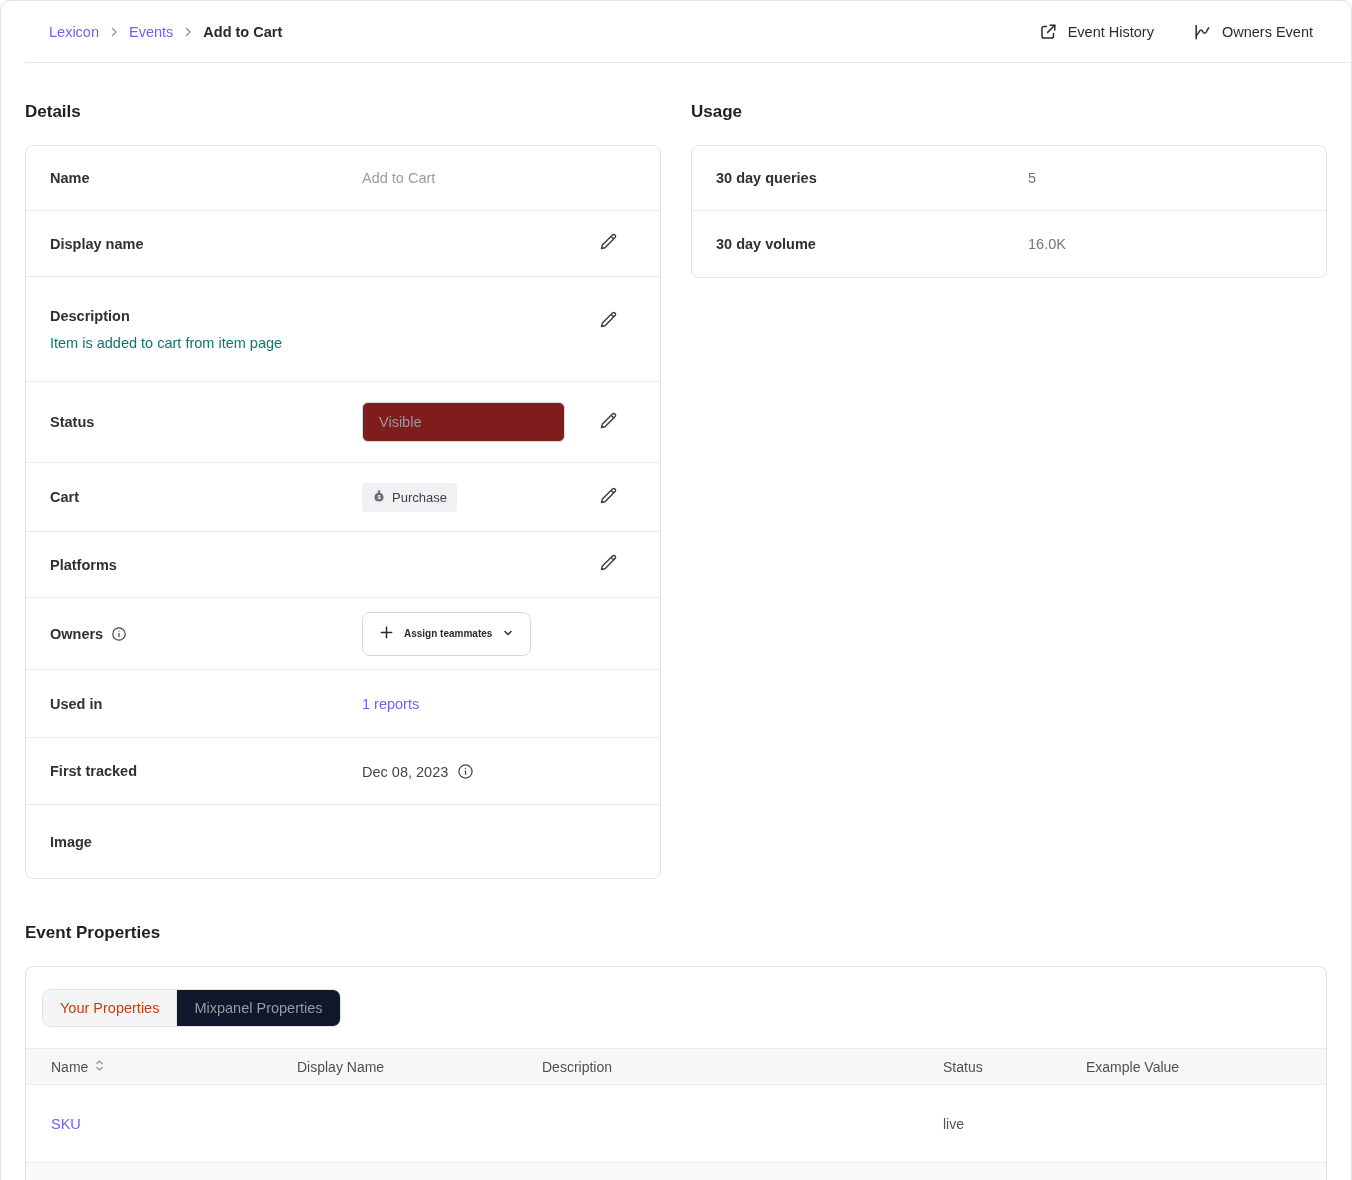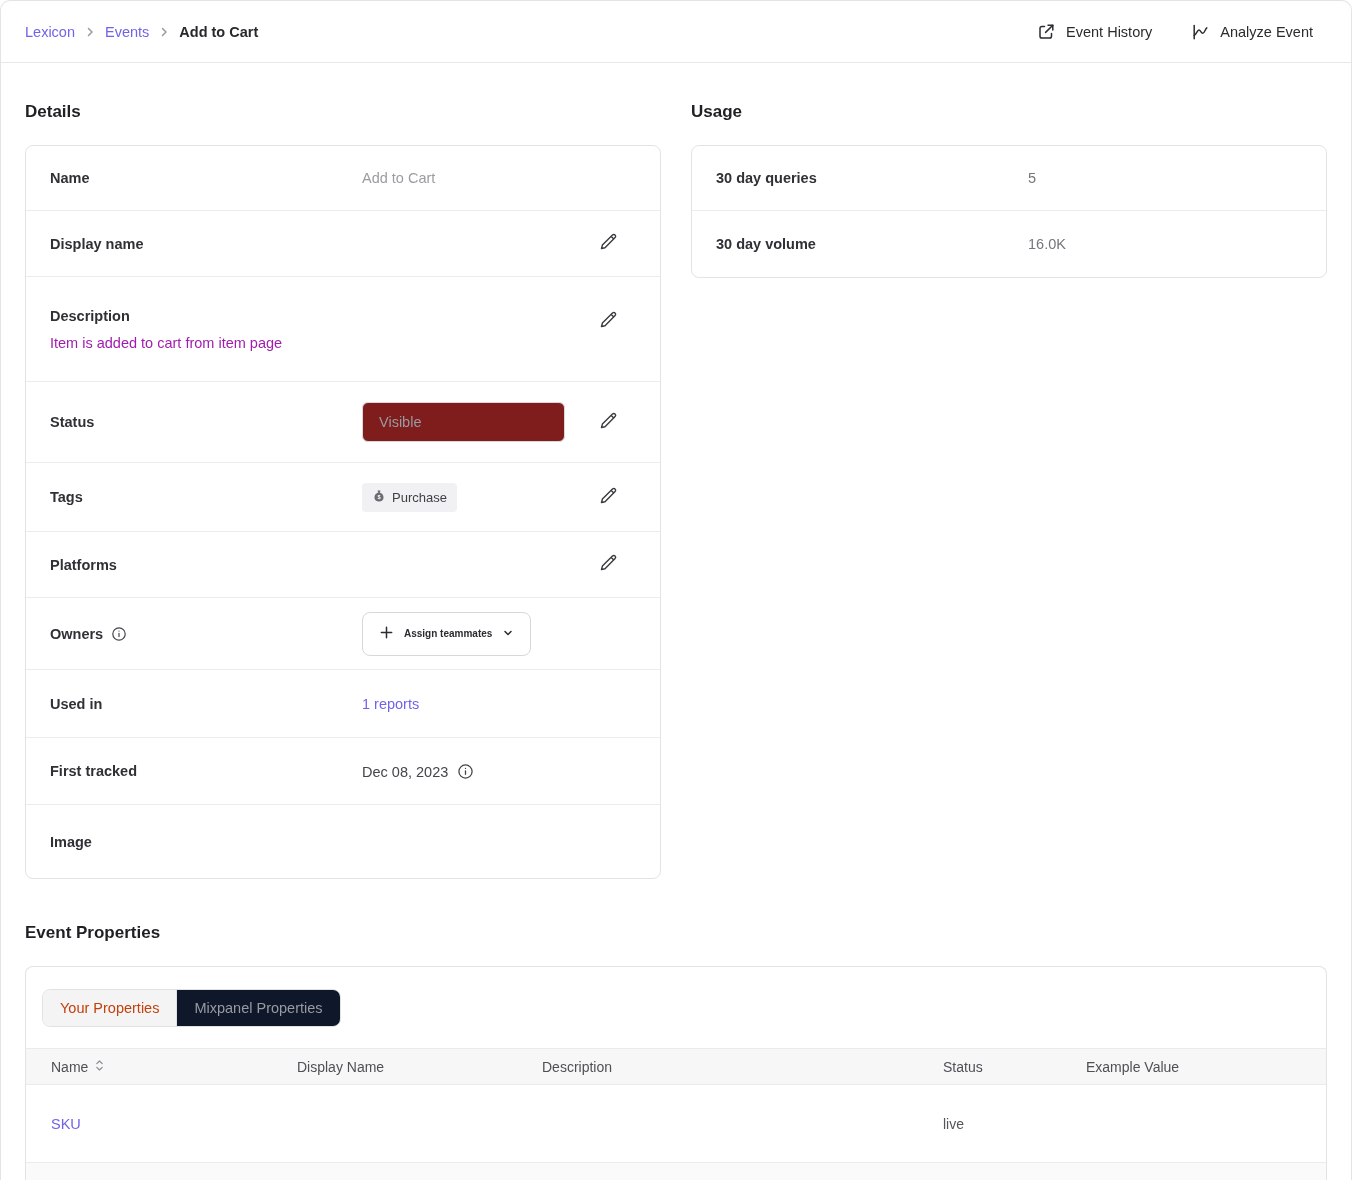--- a/index.html
+++ b/index.html
@@ -18,20 +18,21 @@
     border-radius: 10px 10px 0 0;
     overflow: hidden;
   }
 
   
   .topbar {
     height: 62px;
     display: flex; align-items: center; justify-content: space-between;
     padding: 0 38px 0 24px;
     border-bottom: 1px solid #e8e8ea;
+    margin-left: 24px;
   }
   .breadcrumb { display: flex; align-items: center; gap: 9px; font-size: 14.5px; }
   .breadcrumb a { color: #7163E8; text-decoration: none; cursor: pointer; }
   .breadcrumb .crumb-sep { display: flex; align-items: center; color: #9a9aa1; }
   .breadcrumb .current { color: #28282d; font-weight: 700; }
   .topbar-actions { display: flex; align-items: flex-start; gap: 38px; }
   .action-btn {
     display: flex; align-items: center; gap: 10px;
     background: none; border: none; cursor: pointer;
     font-family: inherit; font-size: 14.5px; font-weight: 500; color: #2b2b30;
@@ -64,21 +65,21 @@
   .drow-value { flex: 1; font-size: 14.5px; color: #45454b; display: flex; align-items: center; }
   .muted { color: #9b9ba2; }
   .edit-btn {
     margin-left: auto; background: none; border: none; cursor: pointer;
     display: flex; align-items: center; padding: 2px;
   }
 
   .desc-row { align-items: center; }
   .desc-block { flex: 1; display: flex; flex-direction: column; gap: 11px; padding-left: 24px; }
   .desc-block .drow-label { padding-left: 0; flex: none; }
-  .desc-text { font-size: 14.5px; color: #a21caf; }
+  .desc-text { font-size: 14.5px; color: #0f766e; }
   .desc-row .edit-btn { align-self: flex-start; margin-top: 31px; }
 
   .status-input {
     width: 203px; height: 40px;
     border: 1px solid #d9d9dd; border-radius: 6px;
     padding: 0 16px; font-family: inherit; font-size: 14.5px; color: #9a9aa0;
     background: #7f1d1d; outline: none;
   }
   .tag-chip {
     display: inline-flex; align-items: center; gap: 6px;
@@ -164,21 +165,21 @@
         </span>
         <span>Event History</span>
       </button>
       <button class="action-btn">
         <span>
           <svg width="20" height="20" viewBox="0 0 20 20" fill="none" stroke="#2b2b30" stroke-width="1.5" stroke-linecap="round" stroke-linejoin="round">
             <path d="M4.2 3.5v13.3"></path>
             <path d="M4.2 13.4c2.6-1.2 2.9-5.3 4.7-5.3 1.8 0 2 3.1 3.9 3.1 1.9 0 2.3-4.1 4-5.3"></path>
           </svg>
         </span>
-        <span>Analyze Event</span>
+        <span>Owners Event</span>
       </button>
     </div>
   </header>
 
   <main>
     <div class="columns">
 
       <section class="col-details">
         <h2 class="section-title">Details</h2>
         <div class="card">
@@ -222,21 +223,21 @@
             <button class="edit-btn">
               <span>
                 <svg width="20" height="20" viewBox="0 0 20 20" fill="none" stroke="#3a3a40" stroke-width="1.4" stroke-linecap="round" stroke-linejoin="round">
                     <path d="M13.1 4.3l2.6 2.6M3.5 16.5l.9-3.4L14.5 3a1.84 1.84 0 0 1 2.6 2.6L7 15.7l-3.5.8z"></path>
                   </svg>
               </span>
             </button>
           </div>
 
           <div class="drow" style="height:69px">
-            <div class="drow-label">Tags</div>
+            <div class="drow-label">Cart</div>
             <div class="drow-value">
               <span class="tag-chip">
                 <span>
                   <svg width="14" height="14" viewBox="0 0 16 16">
                       <path d="M6.2 1.8h3.6l-1 2.3c2.6.8 4.4 3 4.4 5.5 0 2.9-2.3 4.6-5.2 4.6S2.8 12.5 2.8 9.6c0-2.5 1.8-4.7 4.4-5.5l-1-2.3z" fill="#6b6b72"></path>
                       <text x="8" y="11.8" font-size="6.5" font-weight="bold" fill="#ffffff" text-anchor="middle">$</text>
                     </svg>
                 </span>
                 <span>Purchase</span>
               </span>

